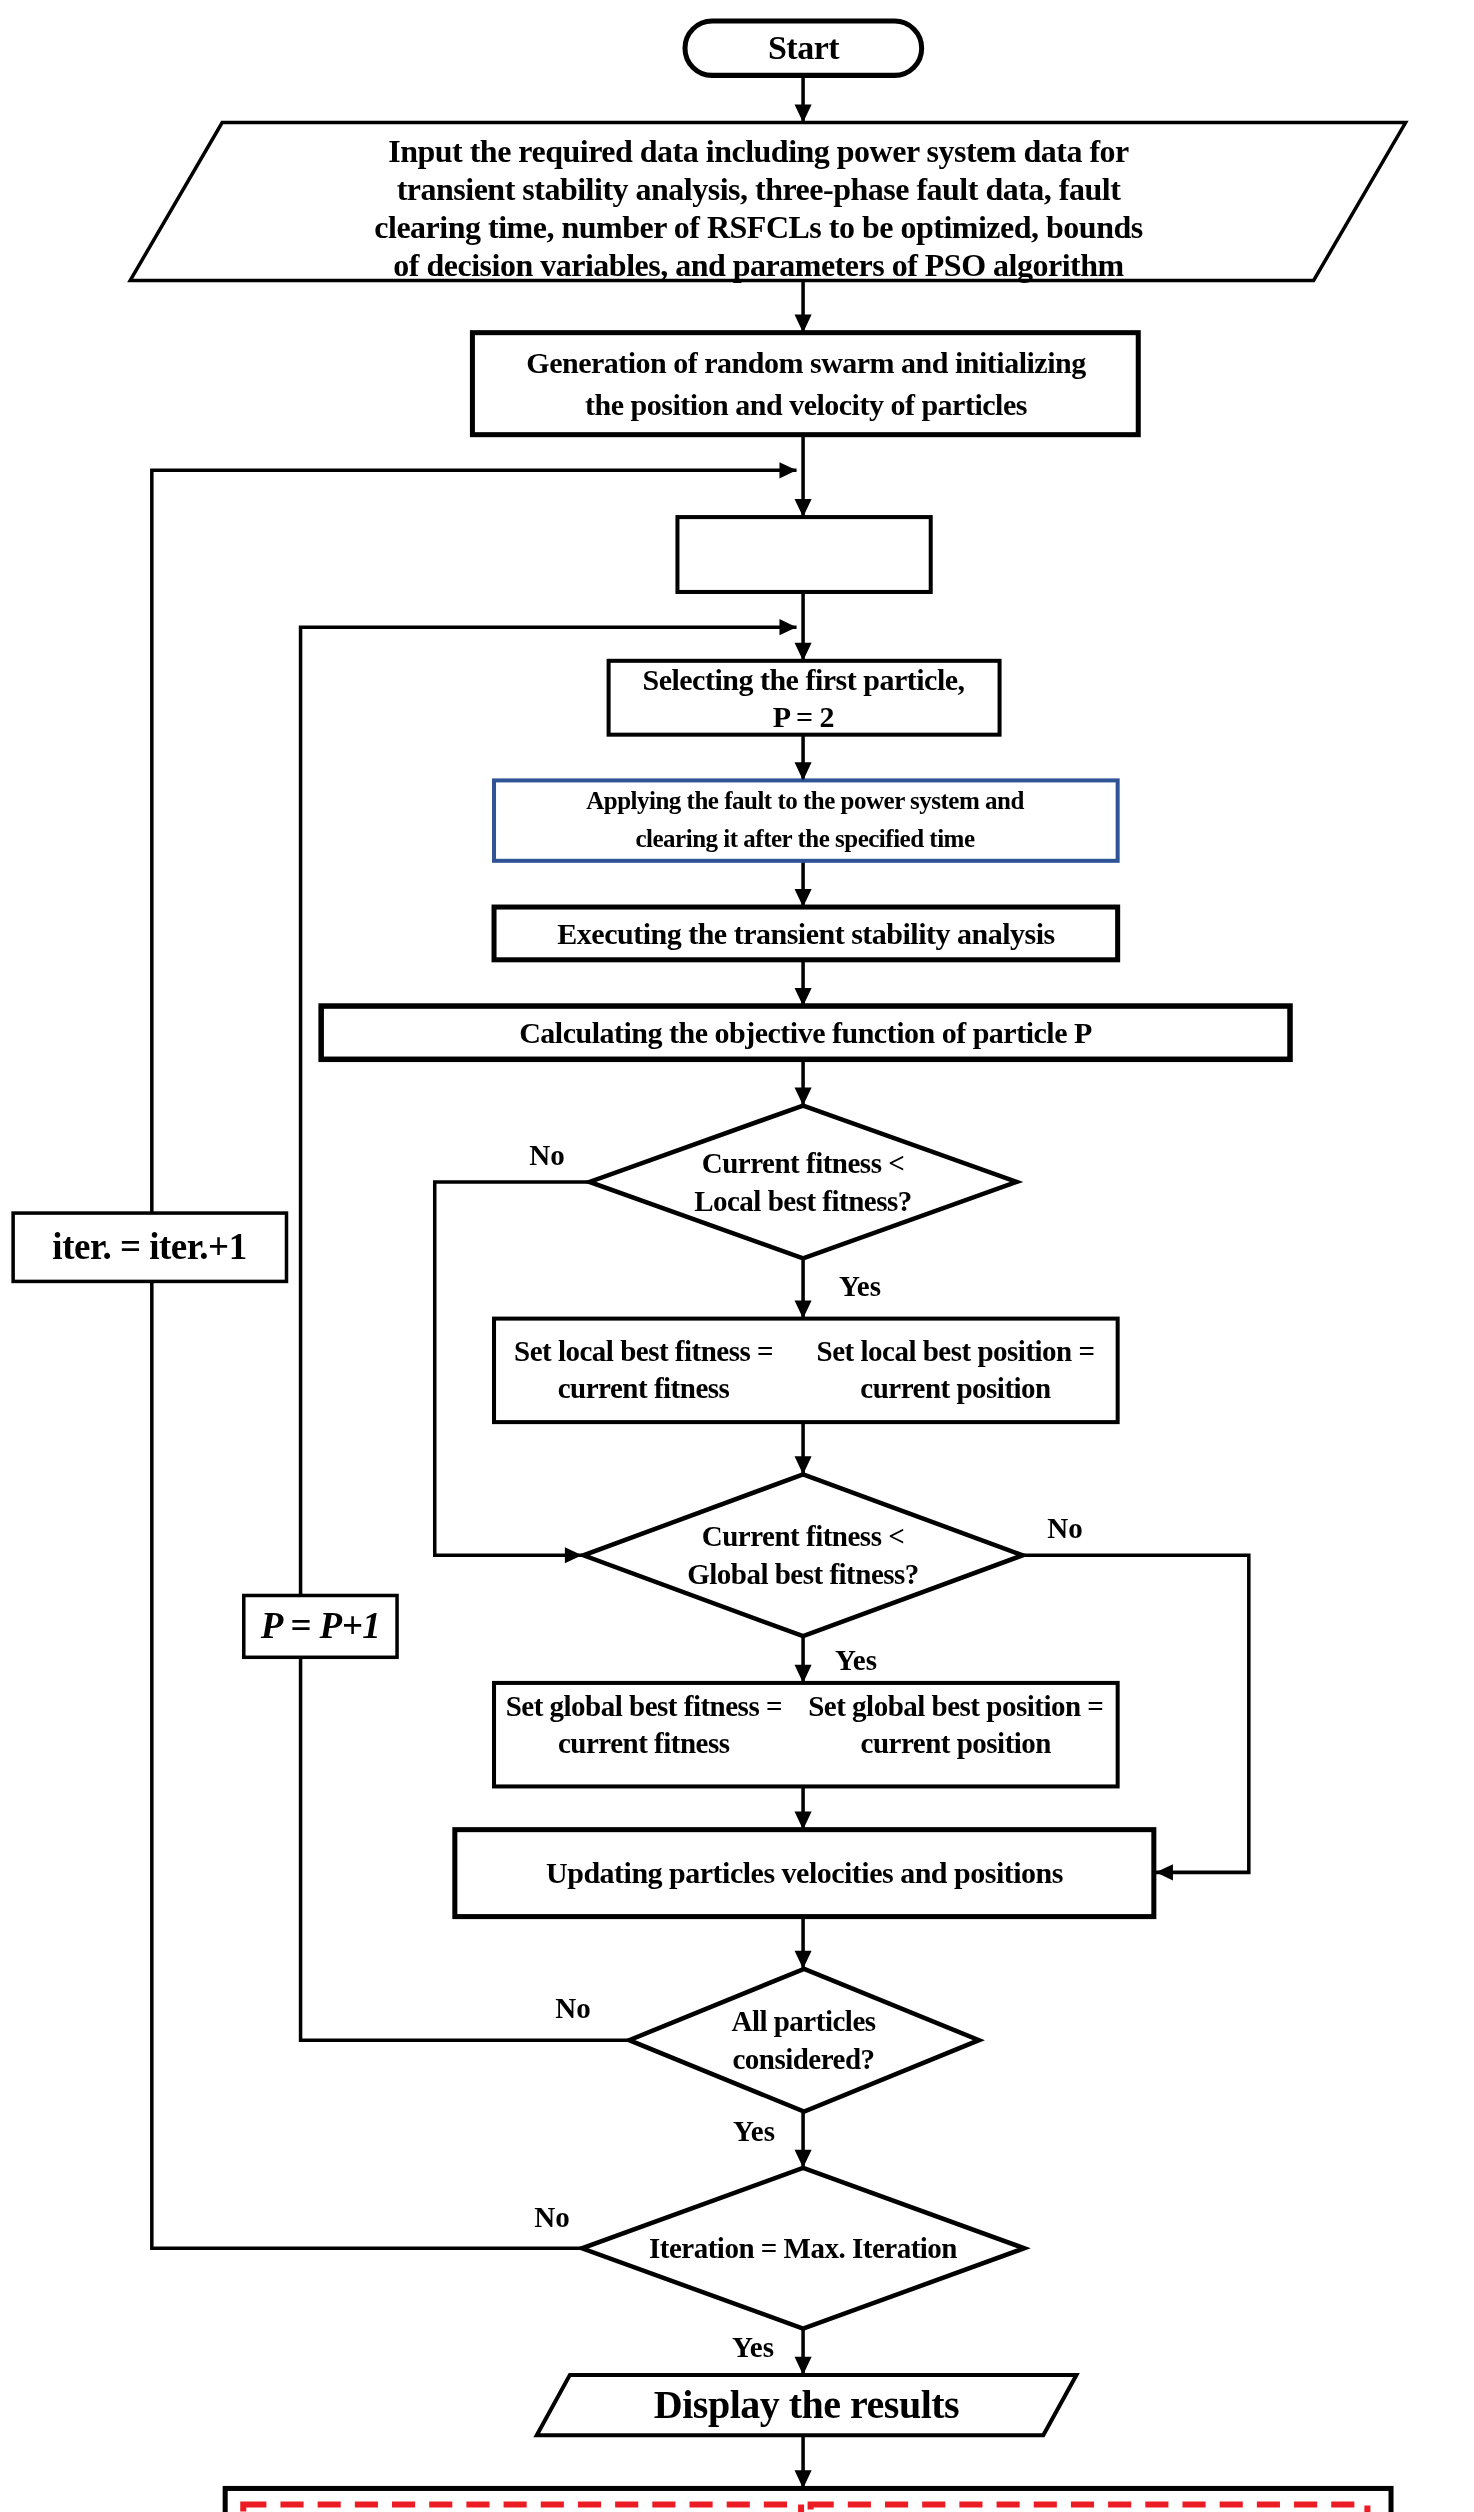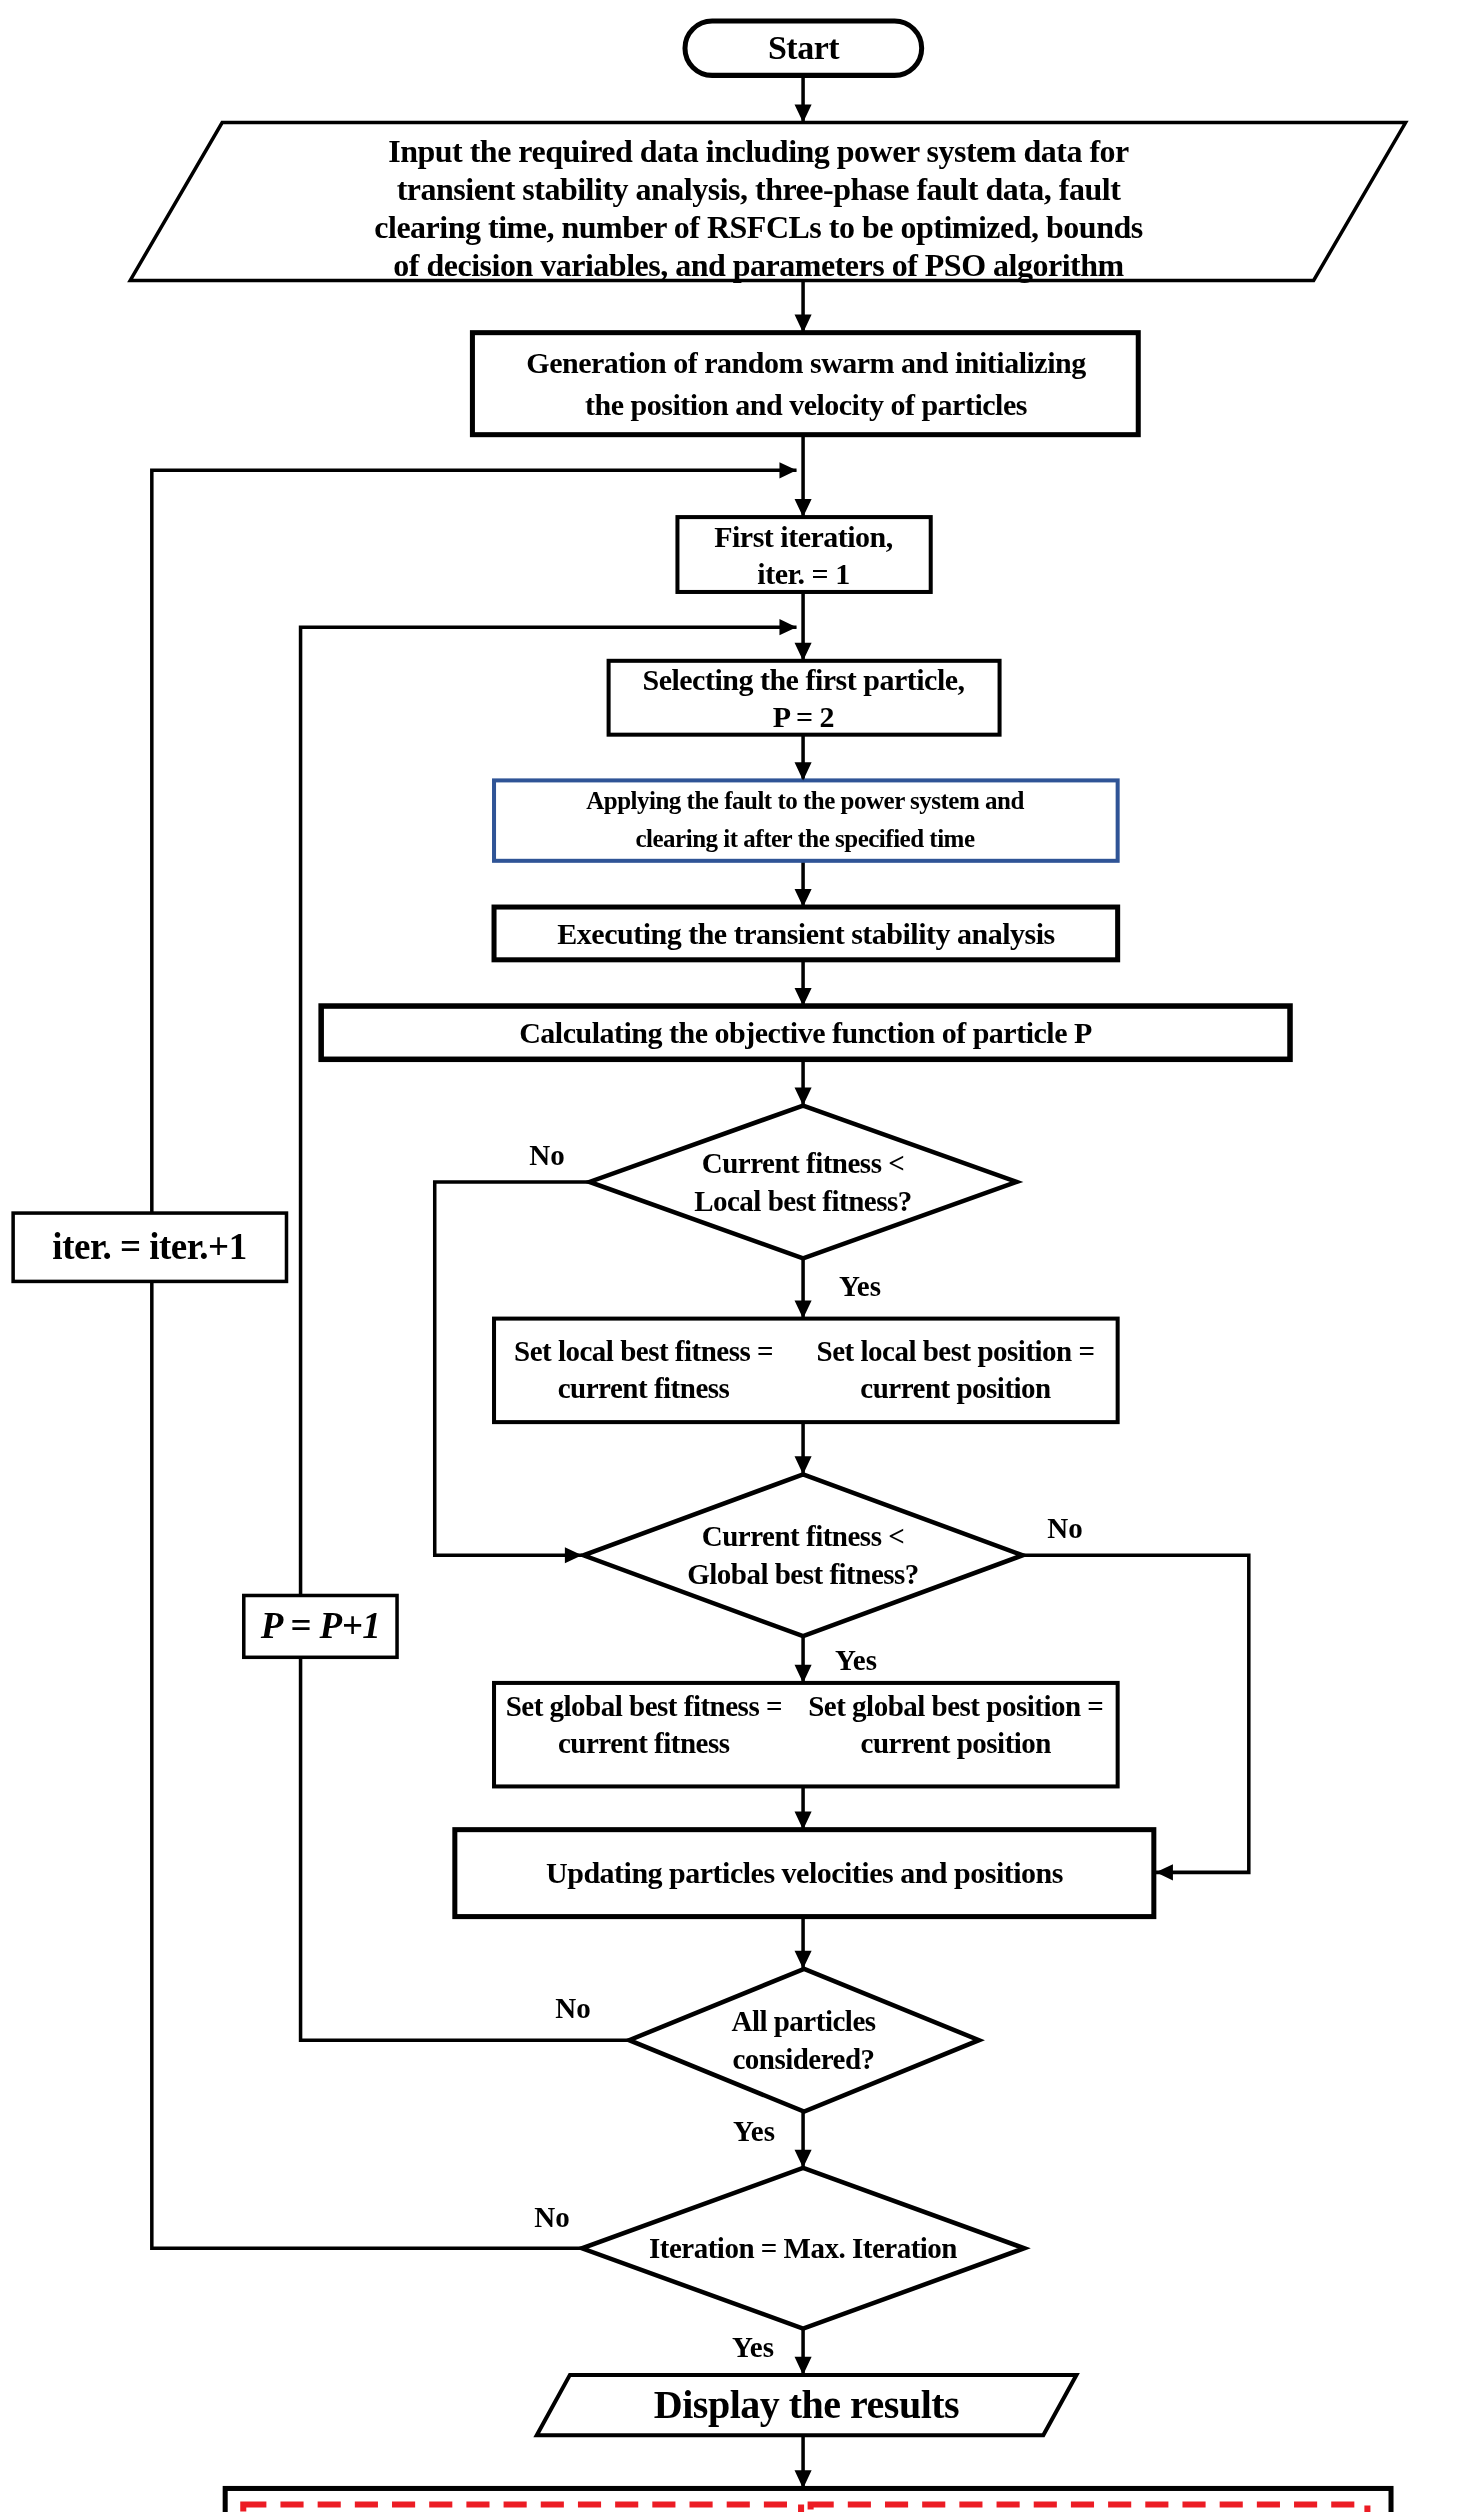--- a/index.html
+++ b/index.html
@@ -71,22 +71,20 @@
   <div class="txt" style="left:685px;top:21px;width:237px;height:54px;font-size:34px;text-align:center;">Start</div>
 
   <div class="txt" style="left:216px;top:127px;width:1085px;height:149px;font-size:32px;line-height:38px;margin-top:6px;">Input the required data including power system data for
 transient stability analysis, three-phase fault data, fault
 clearing time, number of RSFCLs to be optimized, bounds
 of decision variables, and parameters of PSO algorithm</div>
 
   <div class="txt" style="left:482px;top:338px;width:648px;height:92px;font-size:30px;line-height:42px;">Generation of random swarm and initializing
 the position and velocity of particles</div>
 
-  <div class="txt" style="left:677px;top:519px;width:253px;height:71px;font-size:30px;line-height:37px;">First iteration,
-iter. = 1</div>
 
   <div class="txt" style="left:608px;top:663px;width:391px;height:70px;font-size:30px;line-height:37px;">Selecting the first particle,
 P = 2</div>
 
   <div class="txt" style="left:502px;top:783px;width:606px;height:74px;font-size:25px;line-height:38px;">Applying the fault to the power system and
 clearing it after the specified time</div>
 
   <div class="txt" style="left:494px;top:907px;width:624px;height:53px;font-size:30px;">Executing the transient stability analysis</div>
 
   <div class="txt" style="left:321px;top:1006px;width:969px;height:53px;font-size:30px;">Calculating the objective function of particle P</div>

